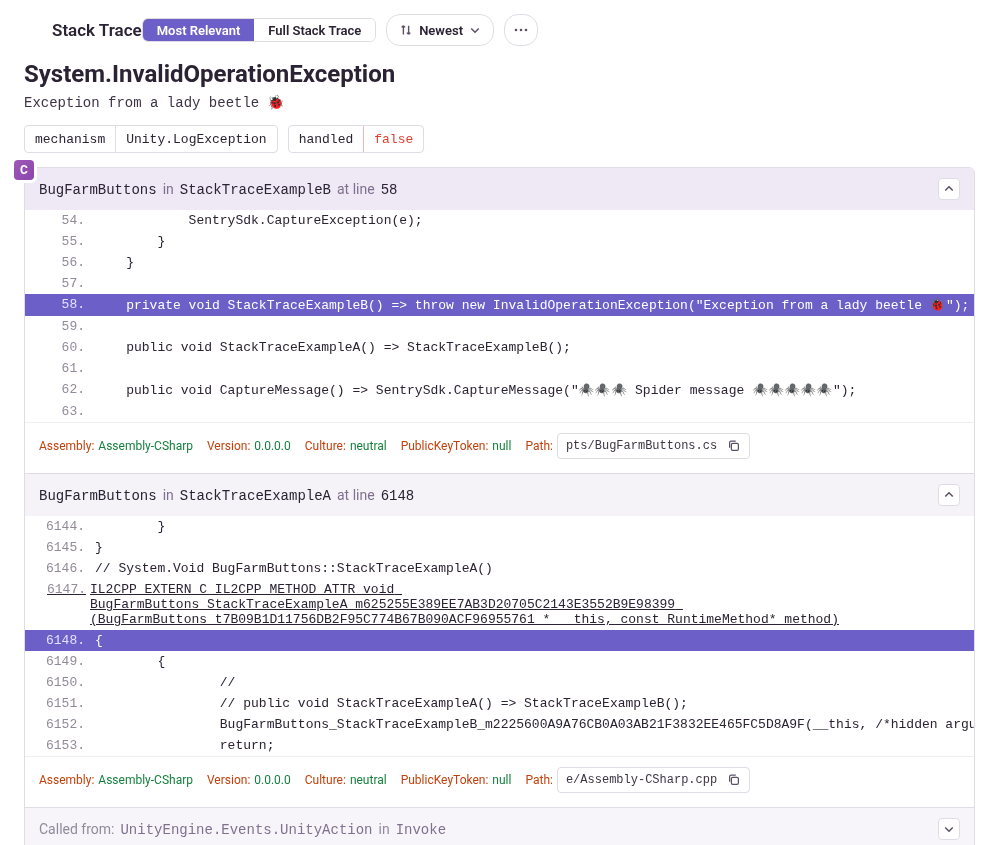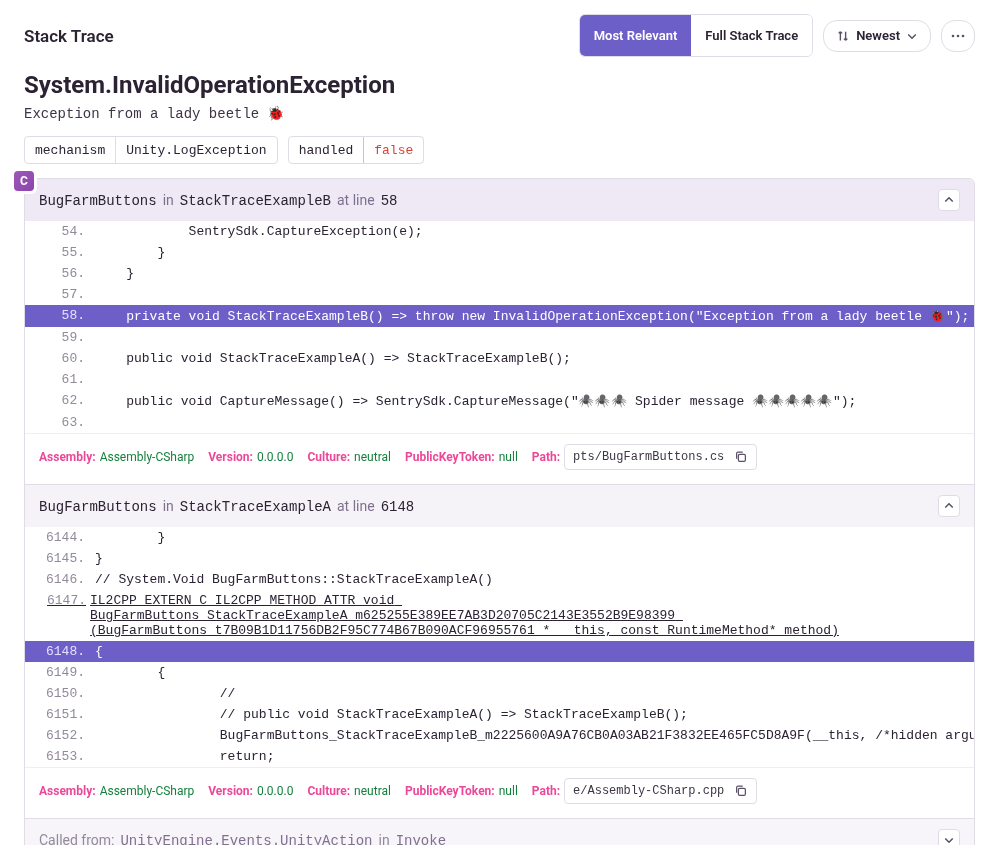--- a/index.html
+++ b/index.html
@@ -21,24 +21,24 @@
     margin: 0;
     padding: 14px 24px 30px 24px;
     width: 999px;
     font-family: var(--sans);
     color: var(--text);
     font-size: 14px;
     background:#fff;
   }
 
   
-  .top-row { display:flex; justify-content:space-between; align-items:center; margin-bottom:14px;}
+  .top-row { display:flex; justify-content:flex-start; align-items:center; margin-bottom:14px;margin-left:28px;}
   .section-title { font-size:17px; font-weight:600; }
   .top-actions { display:flex; gap:10px; align-items:center; }
-  .seg { display:flex; border:1px solid var(--border); border-radius:6px; overflow:hidden; height:43px; }
+  .seg { display:flex; border:1px solid var(--border); border-radius:6px; overflow:hidden; height:24px; }
   .seg button { border:none; background:#fff; padding:0 14px; font-size:13px; font-weight:600; color:var(--text); cursor:pointer; font-family:inherit;}
   .seg button.active { background:var(--purple); color:#fff; }
   .btn { border:1px solid var(--border); background:#fff; border-radius:14px; height:32px; padding:0 12px; display:flex; align-items:center; gap:6px; font-size:13px; font-weight:600; color:var(--text); cursor:pointer; font-family:inherit;}
   .icon-btn { width:34px; justify-content:center; padding:0;}
   .sort-icon, .chev-icon, .dots-icon { display:flex; align-items:center; color:#5B5066;}
   svg { display:block; }
 
   
   .exc-type { font-size:24px; font-weight:700; margin:0 0 6px 0; color:#2B2233;}
   .exc-msg { font-family:var(--mono); font-size:14px; color:#3E3446; margin-bottom:14px;}
@@ -70,21 +70,21 @@
   .line { display:flex; align-items:flex-start; padding:3px 0; white-space:pre; }
   .line.wrap { white-space:pre-wrap;text-decoration:underline; }
   .ln-col { width:70px; min-width:70px; text-align:right; padding-right:10px; color:#928A9B;}
   .hl { background:var(--hl-line-bg); color:#fff; }
   .hl .ln-col { color:#E5E0FF; }
   .content { flex:1; overflow:hidden; text-overflow:clip;}
 
   
   .meta { display:flex; flex-wrap:wrap; gap:14px; align-items:center; padding:10px 14px 14px 14px; font-size:12px; border-top:1px solid #efefef;}
   .meta .pair { display:flex; gap:4px; align-items:center;}
-  .meta .pair .k { font-weight:700; color:#ec4899;}
+  .meta .pair .k { font-weight:400; color:#c2410c;}
   .meta .pair .v { color:#15803d;}
   .path-box { display:inline-flex; align-items:center; gap:10px; border:1px solid var(--border); border-radius:4px; padding:5px 8px; font-family:var(--mono); font-size:12px; color:#3E3446;}
   .copy-icon { cursor:pointer; color:#5B5066;}
 
   
   .frame-collapsed { display:flex; align-items:center; justify-content:space-between; padding:10px 14px; background:#F7F5F9; border-top:1px solid var(--border);}
   .frame-collapsed-left { font-size:14px; color:var(--text-muted); display:flex; gap:6px; align-items:baseline;}
   .frame-collapsed-left .muted2{color:#928A9B;}
   .frame-collapsed-left .mono{font-family:var(--mono); color:var(--text-muted);}
 </style>

